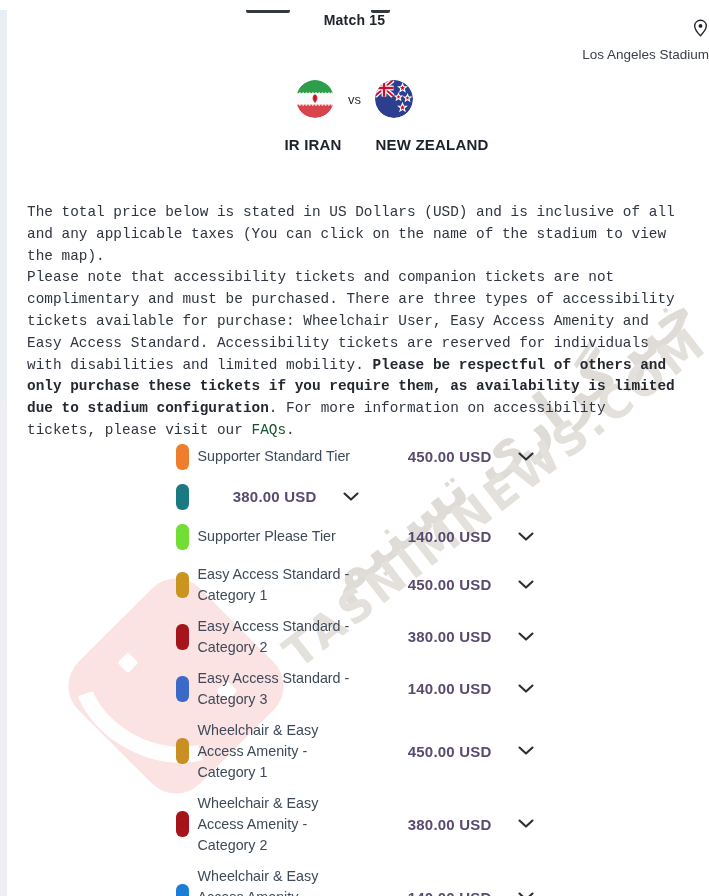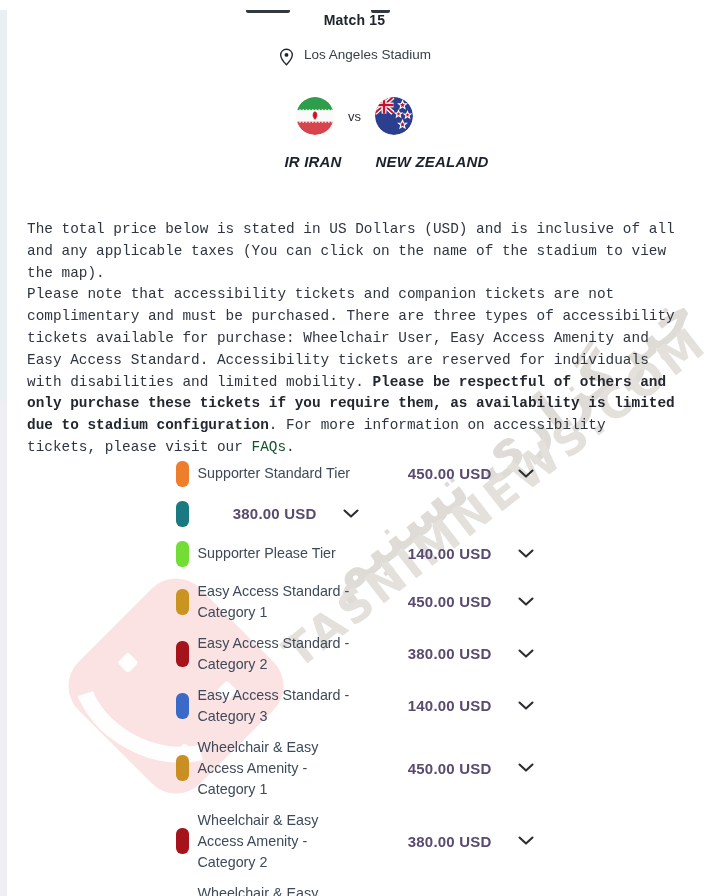--- a/index.html
+++ b/index.html
@@ -63,34 +63,34 @@
   .wm-logo .sq2{ left:118px; top:46px; }
   .wm-logo .sq3{ left:132px; top:120px; width:11px; height:11px; }
 
   
   .match-title{
     margin-top:10px; text-align:center;
     font-size:14px; font-weight:bold; color:#20242C;
     line-height:20px; letter-spacing:.2px;
   }
   .venue-row{
-    margin-top:17px; height:20px;
-    display:flex; align-items:flex-start; justify-content:center; gap:9px;
+    margin-top:0; height:20px;
+    display:flex; align-items:flex-end; justify-content:center; gap:9px;flex-direction:column;
   }
   .venue-row svg{ display:block; }
   .venue-name{ font-size:13.5px; color:#3A4049; cursor:pointer; }
 
   .flags-row{
     margin-top:30px; height:38px;
     display:flex; align-items:center; justify-content:center;text-align:right;
   }
   .flag{ width:38px; height:38px; border-radius:50%; overflow:hidden; flex:none; }
   .vs-label{ font-size:13px; color:#2A2F38; margin:0 14px; }
 
-  .names-row{ position:relative; height:18px; margin-top:18px;font-style:italic; }
+  .names-row{ position:relative; height:18px; margin-top:18px; }
   .team-name{
     position:absolute; top:0; transform:translateX(-50%);
     font-size:15px; font-weight:bold; color:#1C222C;
     white-space:nowrap; letter-spacing:.2px;
   }
   .team-name.home{ left:313px; }
   .team-name.away{ left:432px; }
 
   
   .notice{

